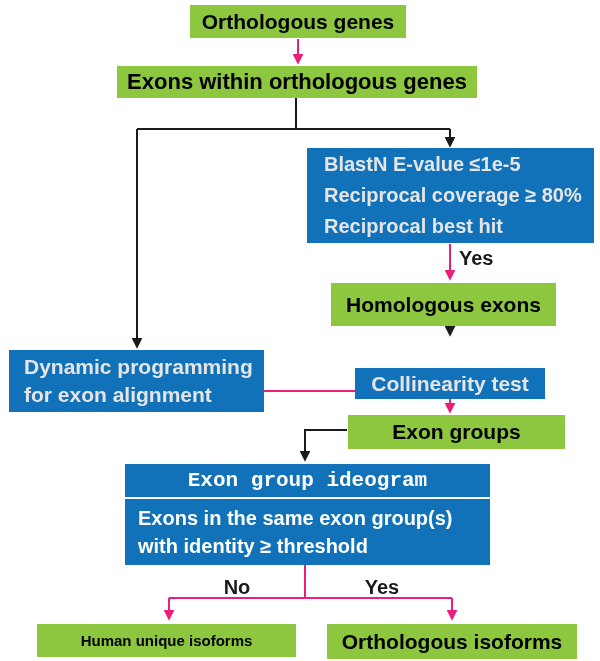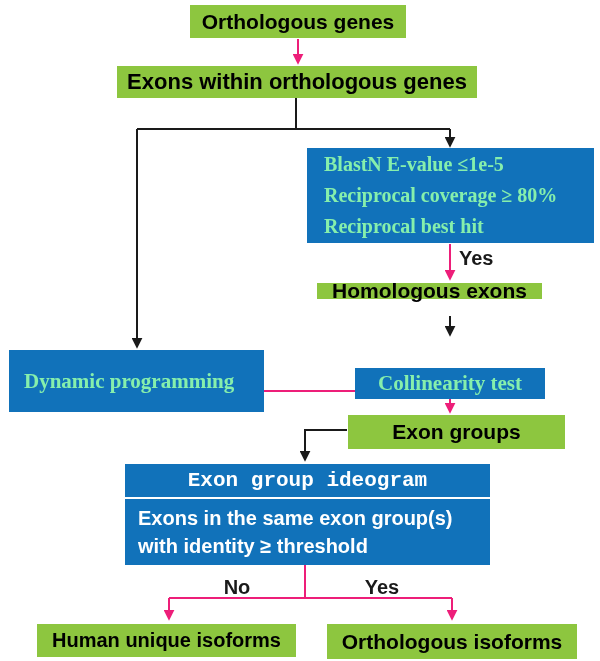--- a/index.html
+++ b/index.html
@@ -12,41 +12,41 @@
   }
   .wires{position:absolute;left:0;top:0;z-index:0;}
   .box{
     position:absolute;z-index:1;
     font-weight:bold;
     display:flex;align-items:center;justify-content:center;
     box-sizing:border-box;
     white-space:nowrap;
   }
   .green{background:#8DC63F;color:#000000;}
-  .blue{background:#1172BA;color:#86efac;font-family:Liberation Serif, serif;}
+  .blue{background:#1172BA;color:#e5e5e5;}
   .left-col{flex-direction:column;align-items:flex-start;justify-content:center;}
   .lbl{
     position:absolute;z-index:1;
     font-weight:bold;color:#1A1A1A;font-size:20px;
     white-space:nowrap;
   }
   
   .b-orth-genes{left:190px;top:5px;width:216px;height:33px;font-size:21px;}
   .b-exons-within{left:117px;top:66px;width:360px;height:32px;font-size:22px;}
   .b-blastn{left:307px;top:148px;width:287px;height:95px;font-size:20px;line-height:31px;padding-left:17px;}
-  .b-homologous{left:317px;top:283px;width:225px;height:16px;font-size:21px;text-align:center;}
+  .b-homologous{left:331px;top:283px;width:225px;height:43px;font-size:21px;text-align:center;}
   .b-collinearity{left:355px;top:337px;width:190px;height:31px;font-size:21px;margin-top:31px;}
   .b-dynamic{left:9px;top:350px;width:255px;height:62px;font-size:21px;line-height:28px;padding-left:15px;}
   .b-exon-groups{left:348px;top:415px;width:217px;height:34px;font-size:21px;}
   .b-ideogram{left:125px;top:464px;width:365px;height:101px;z-index:1;position:absolute;
     background:#1172BA;color:#ffffff;font-weight:bold;box-sizing:border-box;}
   .b-ideogram .hdr{height:33px;display:flex;align-items:center;justify-content:center;
     font-size:21px;border-bottom:2px solid #ffffff;font-family:Liberation Mono, monospace;}
   .b-ideogram .body{padding:5px 0 0 13px;font-size:20px;line-height:28px;white-space:nowrap;}
-  .b-human{left:37px;top:624px;width:259px;height:33px;font-size:20px;}
+  .b-human{left:37px;top:624px;width:259px;height:33px;font-size:15px;}
   .b-orth-iso{left:327px;top:624px;width:250px;height:35px;font-size:21px;}
   .l-yes-top{left:459px;top:247px;}
   .l-no-bot{left:237px;top:576px;transform:translateX(-50%);}
   .l-yes-bot{left:382px;top:576px;transform:translateX(-50%);}
 </style>
 </head>
 <body>
 
 <div class="canvas">
 
@@ -94,20 +94,21 @@
   </div>
 
   <span class="lbl l-yes-top">Yes</span>
 
   <div class="box green b-homologous">Homologous exons</div>
 
   <div class="box blue b-collinearity">Collinearity test</div>
 
   <div class="box blue left-col b-dynamic">
     <span>Dynamic programming</span>
+    <span>for exon alignment</span>
   </div>
 
   <div class="box green b-exon-groups">Exon groups</div>
 
   <div class="b-ideogram">
     <div class="hdr">Exon group ideogram</div>
     <div class="body">
       <div>Exons in the same exon group(s)</div>
       <div>with identity ≥ threshold</div>
     </div>

